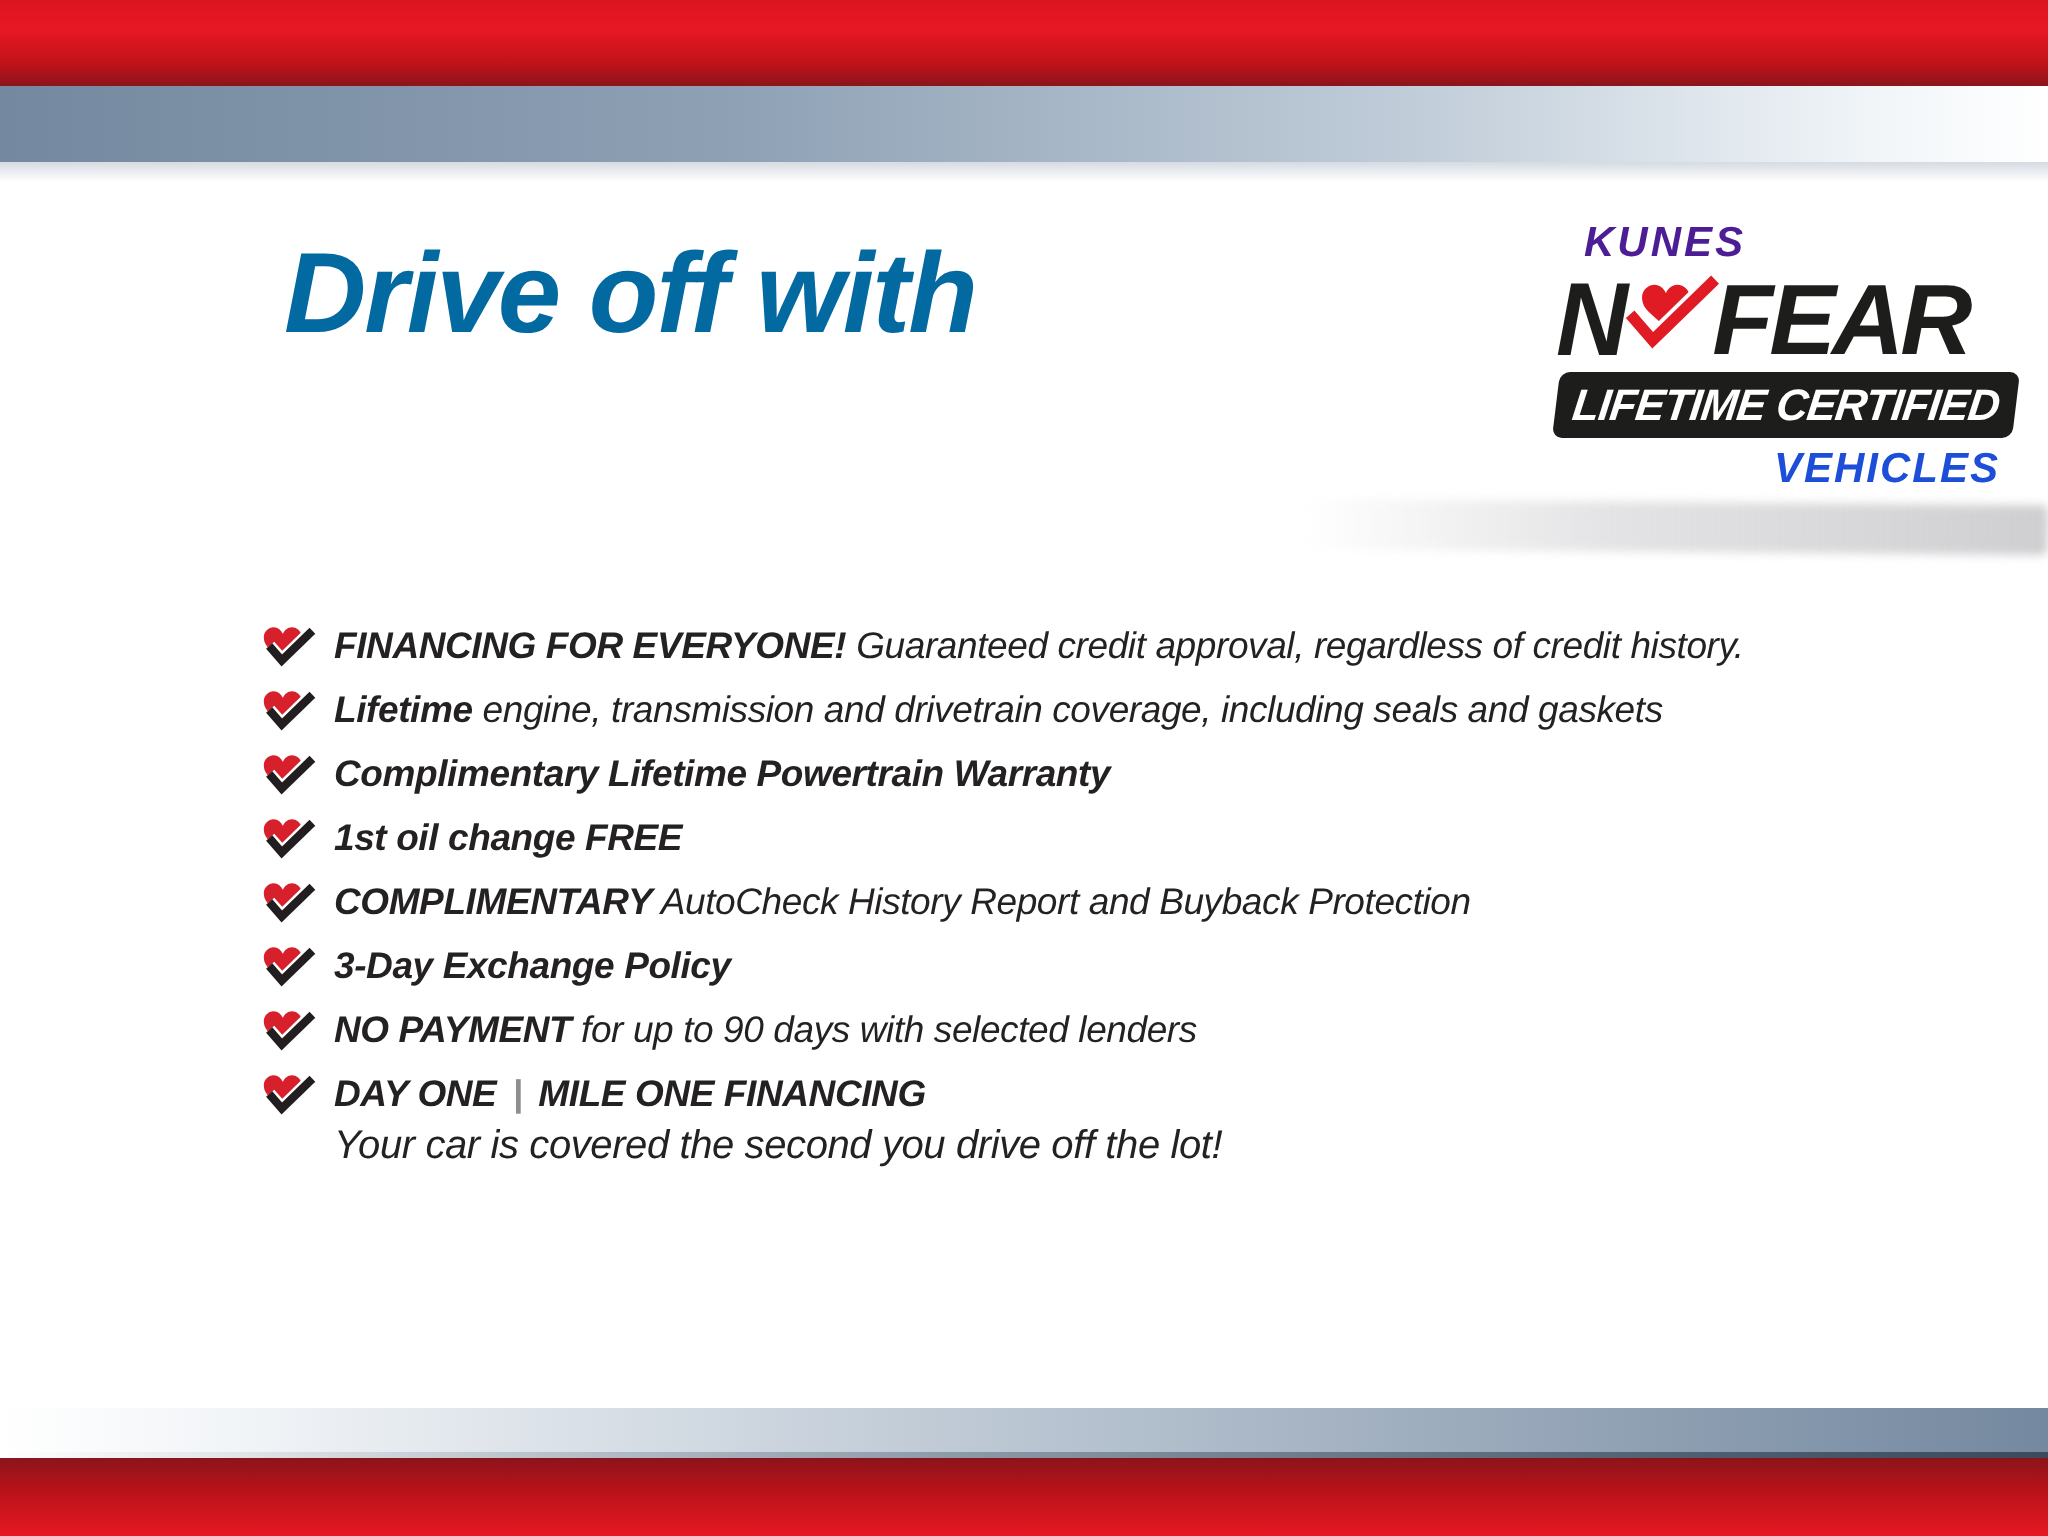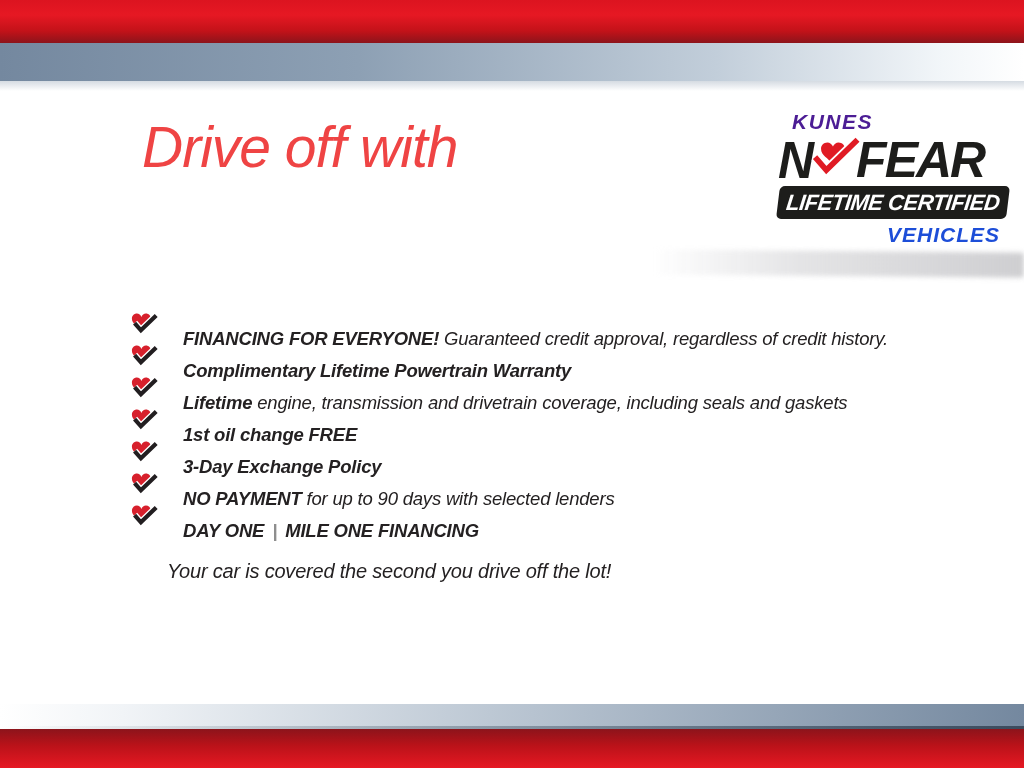--- a/index.html
+++ b/index.html
@@ -22,21 +22,21 @@
   .bar-red-bottom{position:absolute;left:0;top:729px;width:1024px;height:39px;
     background:linear-gradient(180deg,#8c141b 0%,#ba1219 42%,#e61823 100%);}
 
   
   .swoosh{position:absolute;left:652px;top:251px;width:372px;height:25px;
     background:linear-gradient(90deg,rgba(205,205,207,0) 0%,rgba(206,206,209,.55) 40%,rgba(198,198,201,.85) 100%);
     filter:blur(2.5px);transform:rotate(.5deg);border-radius:3px;}
 
   
   .headline{position:absolute;left:142px;top:116px;font-style:italic;line-height:1.12;}
-  .h-line1{font-size:57px;font-weight:normal;color:#ef4444;letter-spacing:-1px;}
+  .h-line1{font-size:57px;font-weight:bold;color:#0369a1;letter-spacing:-1px;}
   .h-line2{font-size:66px;font-weight:bold;letter-spacing:-1.5px;margin-left:74px;margin-top:-4px;
     color:#42556b;}
   @supports ((-webkit-background-clip:text) or (background-clip:text)){
     .h-line2{background:linear-gradient(180deg,#304358 0%,#43566c 55%,#647890 100%);
       -webkit-background-clip:text;background-clip:text;-webkit-text-fill-color:transparent;color:transparent;}
   }
 
   
   .logo{position:absolute;left:778px;top:110px;width:238px;font-style:italic;}
   .logo-kunes{color:#4c1d95;font-weight:bold;font-size:21px;letter-spacing:1.5px;margin-left:14px;}
@@ -49,21 +49,21 @@
   .logo-bar span{color:#ffffff;font-weight:bold;font-size:22px;letter-spacing:-0.5px;}
   .logo-vehicles{color:#1d4ed8;font-weight:bold;font-size:21px;letter-spacing:1px;
     text-align:right;padding-right:16px;margin-top:4px;}
 
   
   .benefits{position:absolute;left:131px;top:311px;}
   .row{display:flex;align-items:flex-start;height:32px;}
   .row.last{height:auto;}
   .hc{flex:0 0 auto;margin-right:9px;}
   .hc svg{width:27px;height:23px;display:block;margin-top:1px;}
-  .txt{margin:16px;font-size:18.5px;font-style:italic;line-height:24px;letter-spacing:-0.2px;white-space:nowrap;}
+  .txt{margin:0;font-size:18.5px;font-style:italic;line-height:24px;letter-spacing:-0.2px;white-space:nowrap;}
   .txt strong{font-weight:bold;}
   .pipe{color:#8e8e8e;font-weight:bold;margin:0 8px;}
   .subline{margin:2px 0 0 0;font-size:20px;font-style:italic;line-height:24px;letter-spacing:-0.2px;}
 </style>
 </head>
 <body>
 
 <div class="canvas">
 
   <div class="bar-red-top"></div>
@@ -107,46 +107,56 @@
     </div>
 
     <div class="row">
       <span class="hc">
         <svg viewBox="0 0 30 24" aria-hidden="true">
           <path fill="#d7202c" d="M11.8,0 C10.1,0 8.6,1.35 8,2.8 C7.4,1.35 5.9,0 4.2,0 C1.9,0 0,1.9 0,4.2 C0,8.9 4.75,10.15 8,14.8 C11.05,10.15 16,9.1 16,4.2 C16,1.9 14.1,0 11.8,0 Z" transform="translate(1,1) scale(1.32)"></path>
           <polyline points="4,11.5 11,19.5 28,3" fill="none" stroke="#ffffff" stroke-width="7.5"></polyline>
           <polyline points="4,11.5 11,19.5 28,3" fill="none" stroke="#221e20" stroke-width="4.6"></polyline>
         </svg>
       </span>
-      <p class="txt"><strong>Complimentary Lifetime Powertrain Warranty</strong><span></span></p>
+      <p class="txt"><strong>Lifetime</strong><span> engine, transmission and drivetrain coverage, including seals and gaskets</span></p>
     </div>
 
     <div class="row">
       <span class="hc">
         <svg viewBox="0 0 30 24" aria-hidden="true">
           <path fill="#d7202c" d="M11.8,0 C10.1,0 8.6,1.35 8,2.8 C7.4,1.35 5.9,0 4.2,0 C1.9,0 0,1.9 0,4.2 C0,8.9 4.75,10.15 8,14.8 C11.05,10.15 16,9.1 16,4.2 C16,1.9 14.1,0 11.8,0 Z" transform="translate(1,1) scale(1.32)"></path>
           <polyline points="4,11.5 11,19.5 28,3" fill="none" stroke="#ffffff" stroke-width="7.5"></polyline>
           <polyline points="4,11.5 11,19.5 28,3" fill="none" stroke="#221e20" stroke-width="4.6"></polyline>
         </svg>
       </span>
-      <p class="txt"><strong>Lifetime</strong><span> engine, transmission and drivetrain coverage, including seals and gaskets</span></p>
+      <p class="txt"><strong>Complimentary Lifetime Powertrain Warranty</strong><span></span></p>
     </div>
 
     <div class="row">
       <span class="hc">
         <svg viewBox="0 0 30 24" aria-hidden="true">
           <path fill="#d7202c" d="M11.8,0 C10.1,0 8.6,1.35 8,2.8 C7.4,1.35 5.9,0 4.2,0 C1.9,0 0,1.9 0,4.2 C0,8.9 4.75,10.15 8,14.8 C11.05,10.15 16,9.1 16,4.2 C16,1.9 14.1,0 11.8,0 Z" transform="translate(1,1) scale(1.32)"></path>
           <polyline points="4,11.5 11,19.5 28,3" fill="none" stroke="#ffffff" stroke-width="7.5"></polyline>
           <polyline points="4,11.5 11,19.5 28,3" fill="none" stroke="#221e20" stroke-width="4.6"></polyline>
         </svg>
       </span>
       <p class="txt"><strong>1st oil change FREE</strong><span></span></p>
     </div>
 
 
+    <div class="row">
+      <span class="hc">
+        <svg viewBox="0 0 30 24" aria-hidden="true">
+          <path fill="#d7202c" d="M11.8,0 C10.1,0 8.6,1.35 8,2.8 C7.4,1.35 5.9,0 4.2,0 C1.9,0 0,1.9 0,4.2 C0,8.9 4.75,10.15 8,14.8 C11.05,10.15 16,9.1 16,4.2 C16,1.9 14.1,0 11.8,0 Z" transform="translate(1,1) scale(1.32)"></path>
+          <polyline points="4,11.5 11,19.5 28,3" fill="none" stroke="#ffffff" stroke-width="7.5"></polyline>
+          <polyline points="4,11.5 11,19.5 28,3" fill="none" stroke="#221e20" stroke-width="4.6"></polyline>
+        </svg>
+      </span>
+      <p class="txt"><strong>COMPLIMENTARY</strong><span> AutoCheck History Report and Buyback Protection</span></p>
+    </div>
 
     <div class="row">
       <span class="hc">
         <svg viewBox="0 0 30 24" aria-hidden="true">
           <path fill="#d7202c" d="M11.8,0 C10.1,0 8.6,1.35 8,2.8 C7.4,1.35 5.9,0 4.2,0 C1.9,0 0,1.9 0,4.2 C0,8.9 4.75,10.15 8,14.8 C11.05,10.15 16,9.1 16,4.2 C16,1.9 14.1,0 11.8,0 Z" transform="translate(1,1) scale(1.32)"></path>
           <polyline points="4,11.5 11,19.5 28,3" fill="none" stroke="#ffffff" stroke-width="7.5"></polyline>
           <polyline points="4,11.5 11,19.5 28,3" fill="none" stroke="#221e20" stroke-width="4.6"></polyline>
         </svg>
       </span>
       <p class="txt"><strong>3-Day Exchange Policy</strong><span></span></p>

